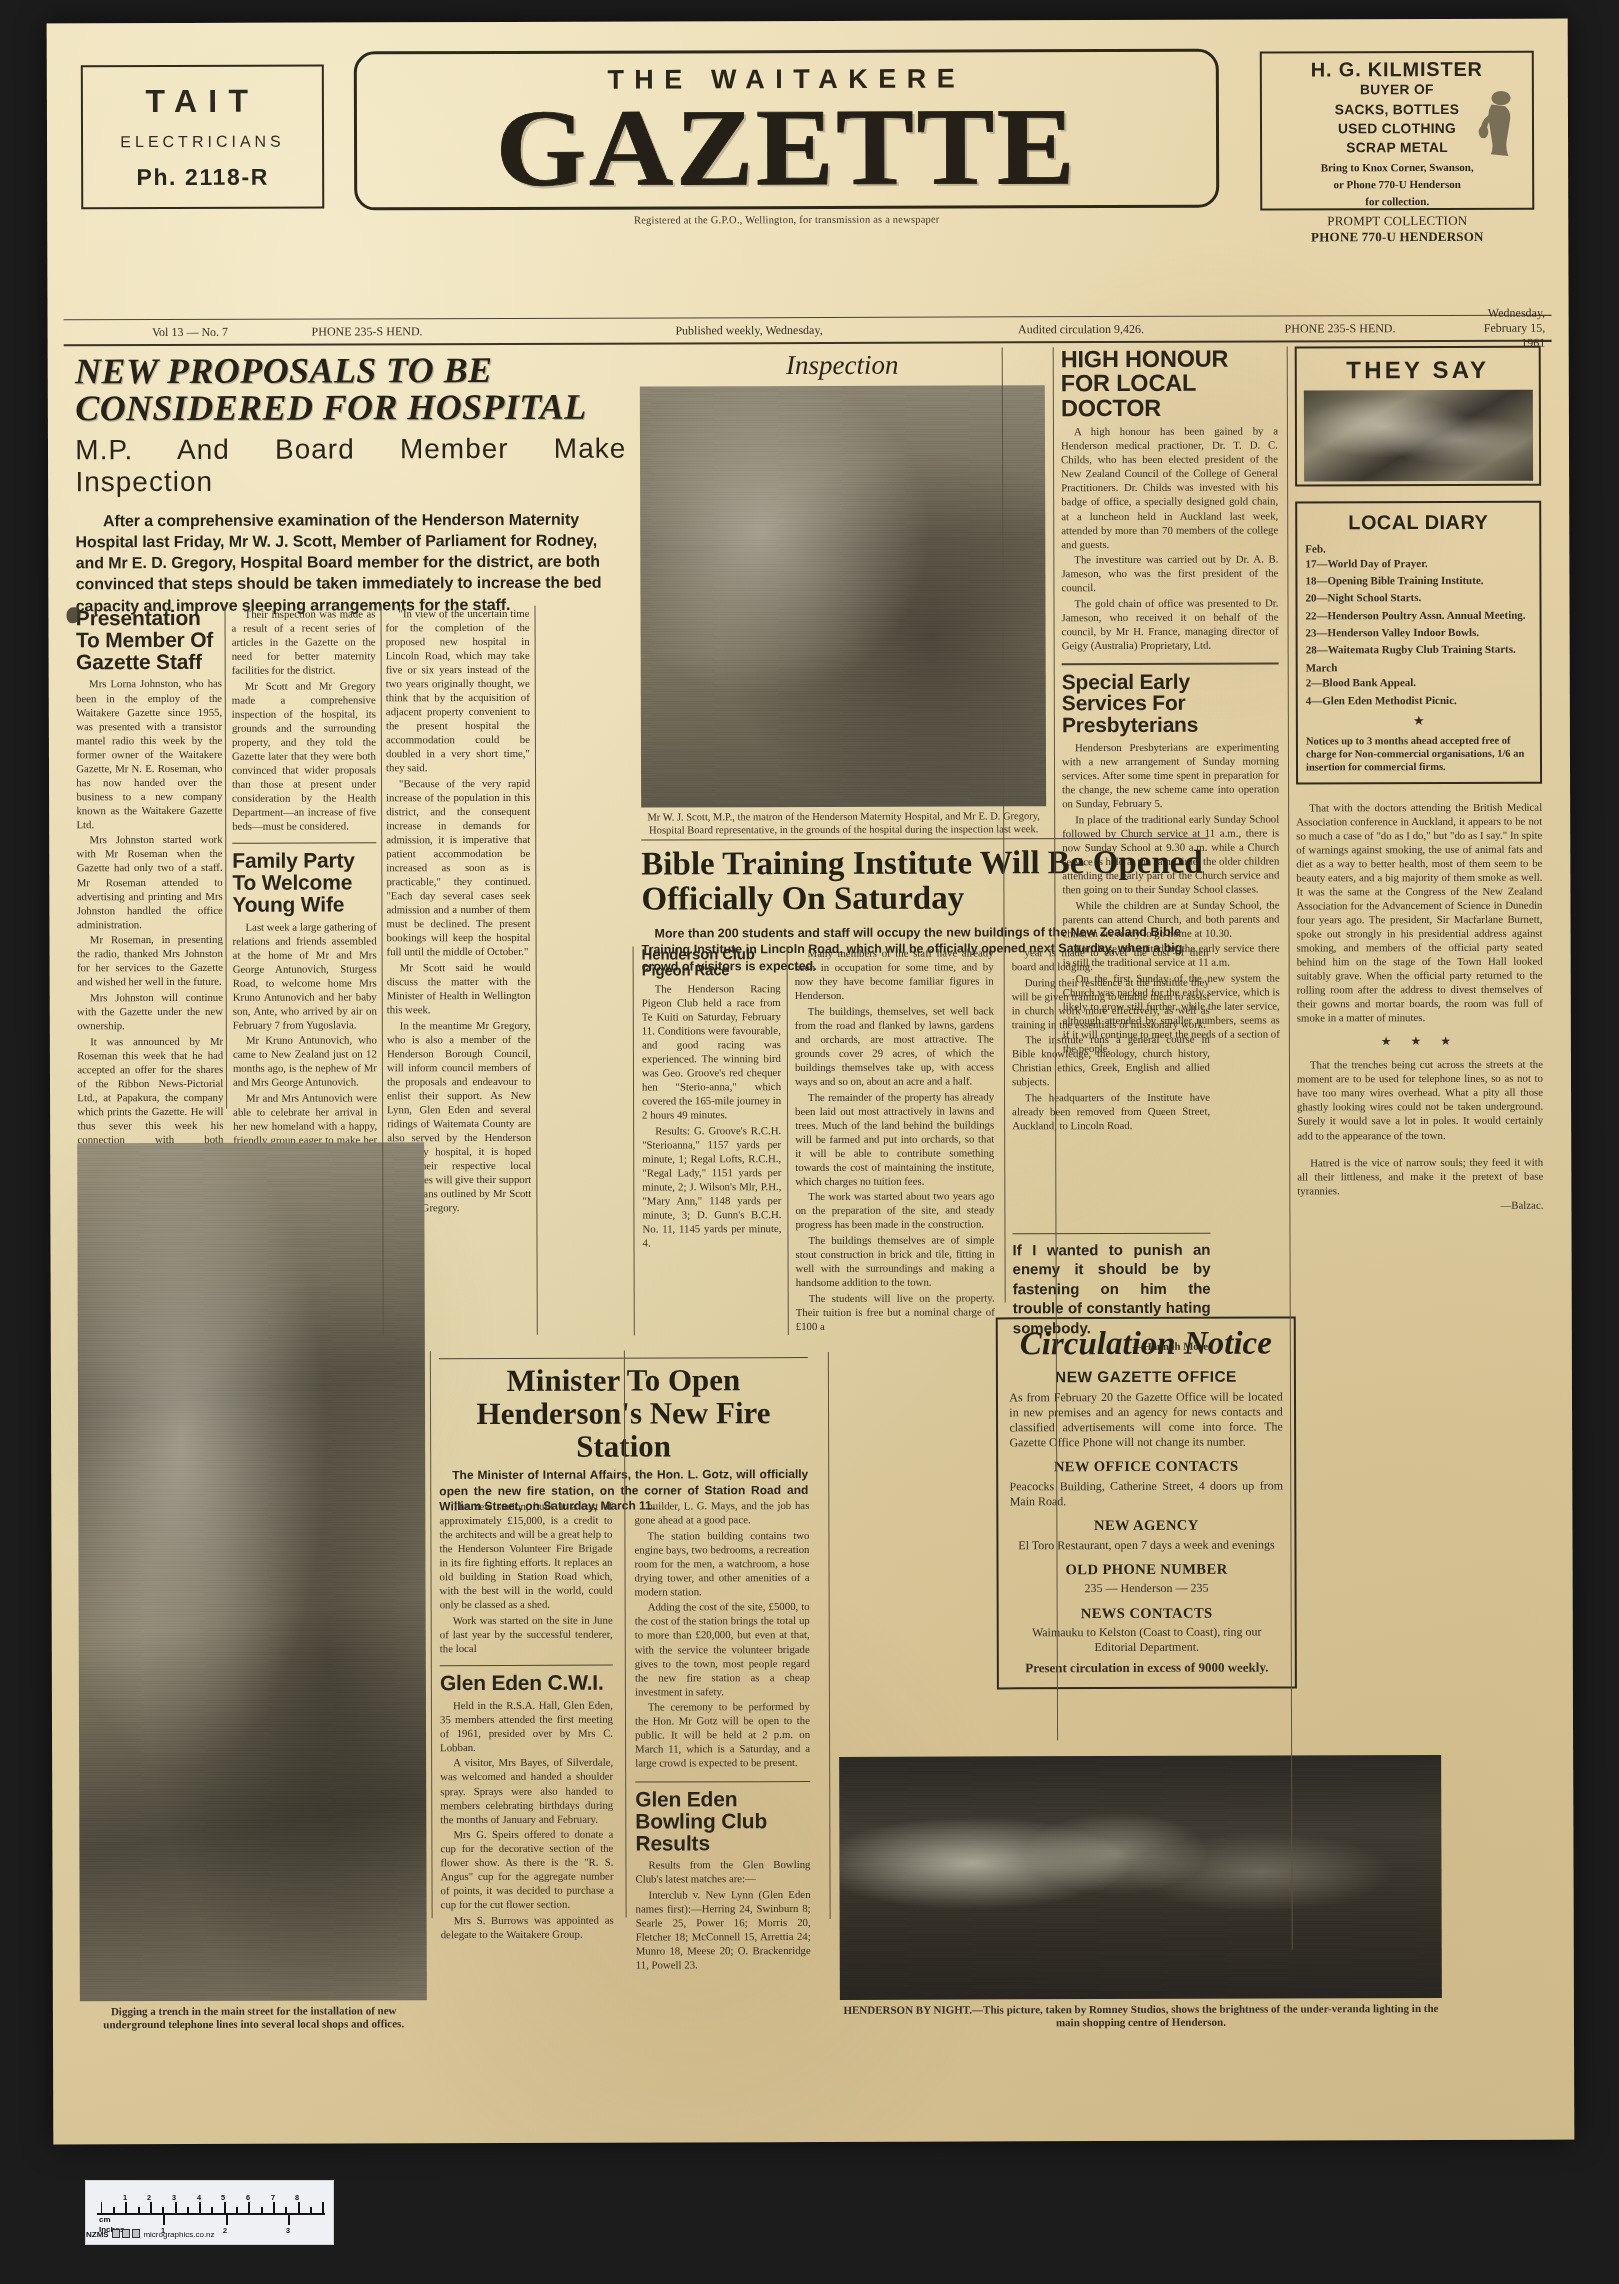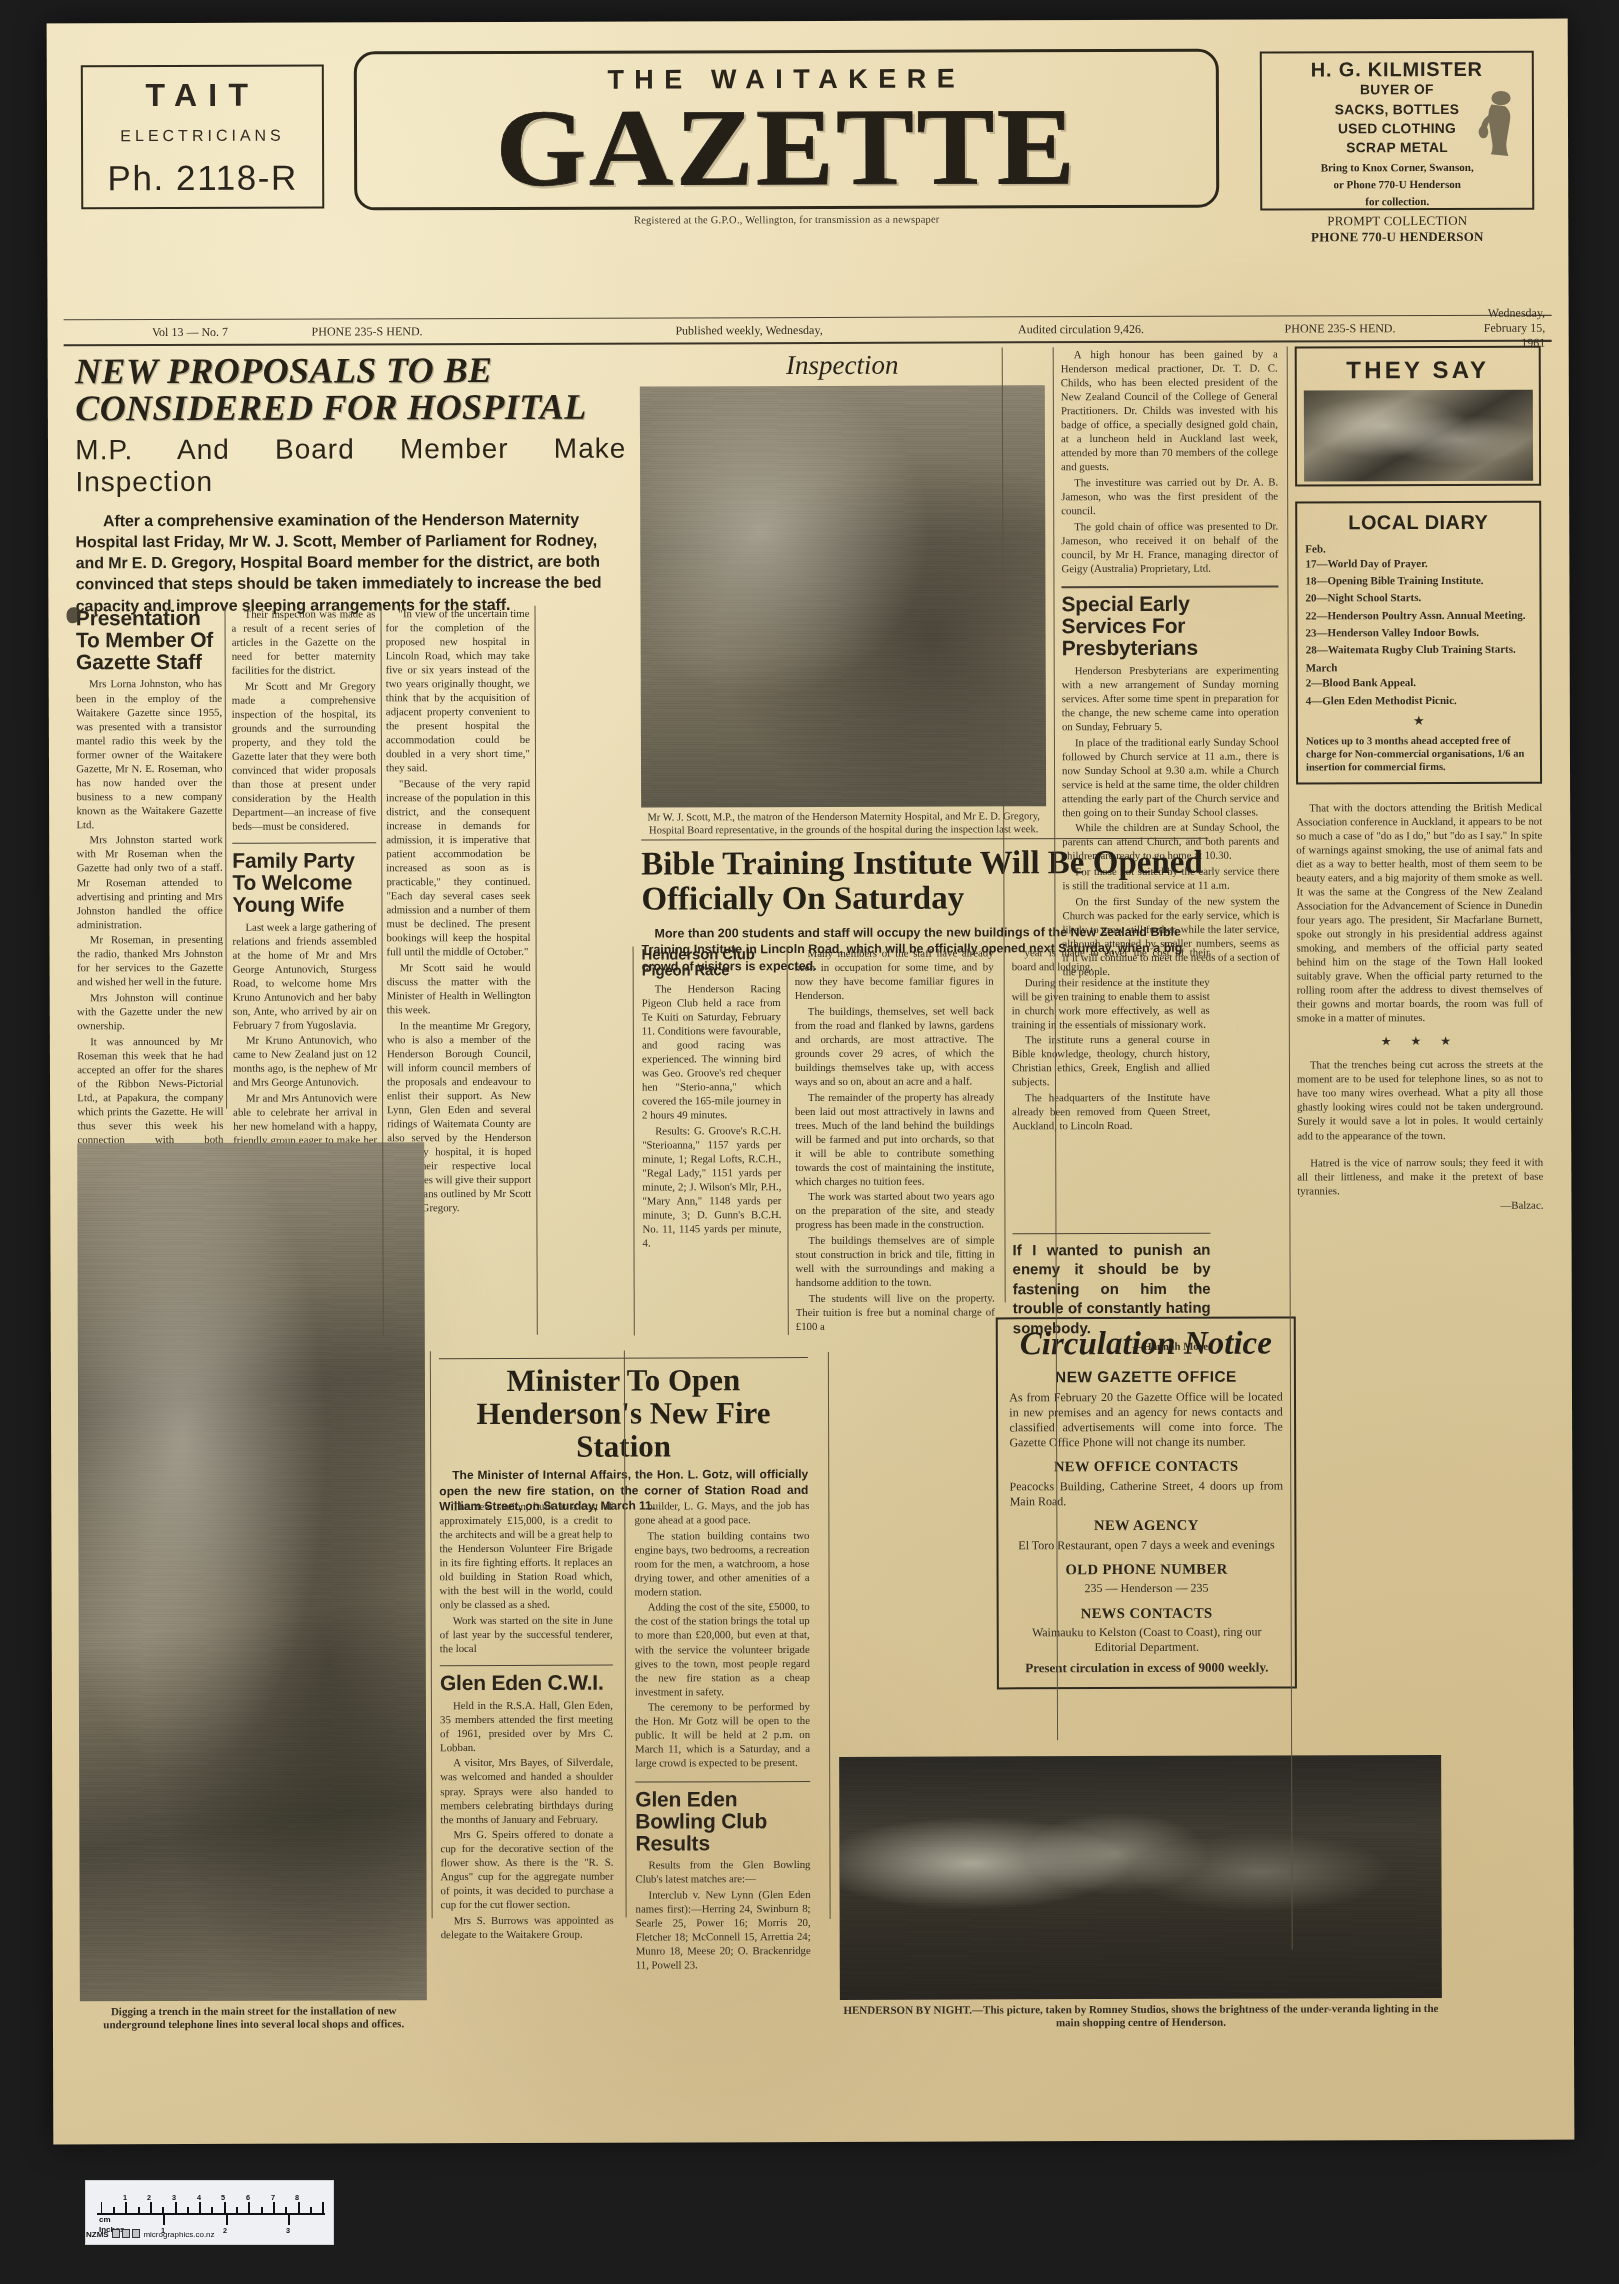--- a/index.html
+++ b/index.html
@@ -43,21 +43,21 @@
     box-sizing:border-box;
     text-align:center;
   }
   #tait{
     position:absolute;left:18px;top:29px;width:243px;height:144px;
     display:flex;flex-direction:column;justify-content:center;align-items:center;
     font-family:"Liberation Sans",sans-serif;
   }
   #tait .l1{font-size:32px;letter-spacing:11.3px;font-weight:700;color:#2e2920;margin-bottom:13px;}
   #tait .l2{font-size:16px;letter-spacing:4px;font-weight:400;color:#322c22;margin-bottom:13px;}
-  #tait .l3{font-size:35px;letter-spacing:1.6px;font-weight:400;color:#2b261d;}
+  #tait .l3{font-size:23px;letter-spacing:1.6px;font-weight:700;color:#2b261d;}
 
   #nameplate{
     position:absolute;left:291px;top:16px;width:865px;height:159px;
     border:3.2px solid #2d281c;border-radius:21px;
     display:flex;flex-direction:column;align-items:center;justify-content:flex-start;
     padding-top:8px;box-sizing:border-box;
   }
   #nameplate .kicker{
     font-family:"Liberation Sans",sans-serif;font-weight:700;
     font-size:27px;letter-spacing:10.5px;color:#2a251b;margin-top:3.2px;
@@ -299,20 +299,21 @@
       <p class="standfirst">After a comprehensive examination of the Henderson Maternity Hospital last Friday, Mr W. J. Scott, Member of Parliament for Rodney, and Mr E. D. Gregory, Hospital Board member for the district, are both convinced that steps should be taken immediately to increase the bed capacity and improve sleeping arrangements for the staff.</p>
     </div>
 
     <div class="col" style="left:576px;top:0;width:405px;">
       <div style="text-align:center;font-family:'Liberation Serif',serif;font-style:italic;font-size:27px;color:#2a251b;margin-bottom:3.2px;">Inspection</div>
       <div class="photo" style="height:421px;"></div>
       <div class="caption">Mr W. J. Scott, M.P., the matron of the Henderson Maternity Hospital, and Mr E. D. Gregory, Hospital Board representative, in the grounds of the hospital during the inspection last week.</div>
     </div>
 
     <div class="col" style="left:997px;top:0;width:217px;">
+      <h3 class="sect" style="font-size:23.5px">HIGH HONOUR FOR LOCAL DOCTOR</h3>
       <div>
         <p>A high honour has been gained by a Henderson medical practioner, Dr. T. D. C. Childs, who has been elected president of the New Zealand Council of the College of General Practitioners. Dr. Childs was invested with his badge of office, a specially designed gold chain, at a luncheon held in Auckland last week, attended by more than 70 members of the college and guests.</p>
         <p>The investiture was carried out by Dr. A. B. Jameson, who was the first president of the council.</p>
         <p>The gold chain of office was presented to Dr. Jameson, who received it on behalf of the council, by Mr H. France, managing director of Geigy (Australia) Proprietary, Ltd.</p>
       </div>
       <div class="hedrule" style="margin-top:11.3px"></div>
       <h3 class="sect">Special Early Services For Presbyterians</h3>
       <div>
         <p>Henderson Presbyterians are experimenting with a new arrangement of Sunday morning services. After some time spent in preparation for the change, the new scheme came into operation on Sunday, February 5.</p>
         <p>In place of the traditional early Sunday School followed by Church service at 11 a.m., there is now Sunday School at 9.30 a.m. while a Church service is held at the same time, the older children attending the early part of the Church service and then going on to their Sunday School classes.</p>

